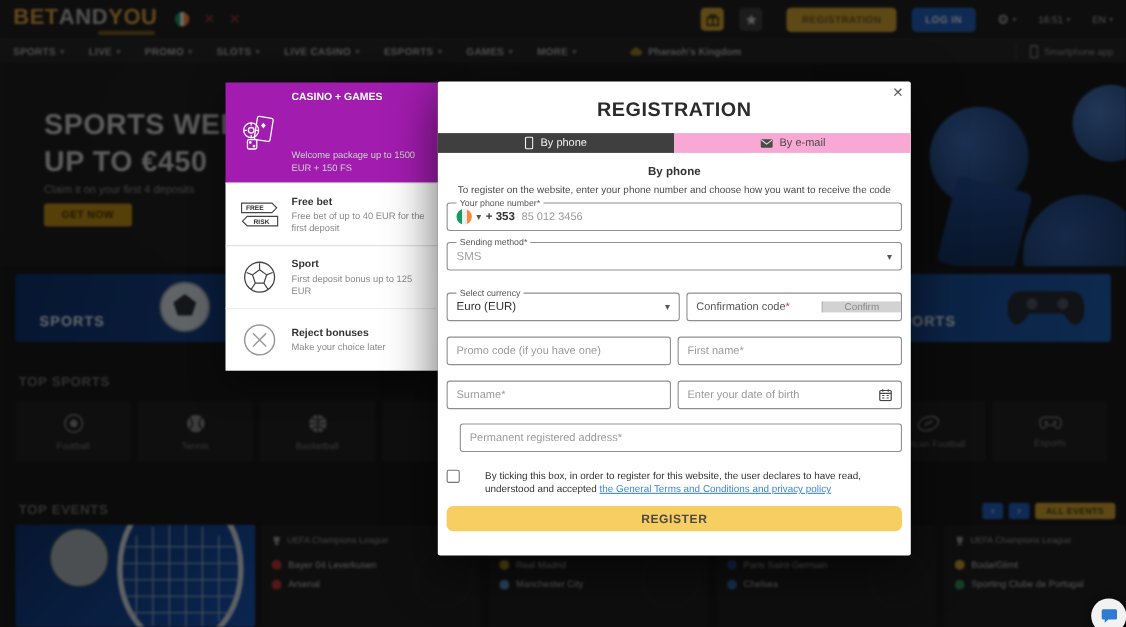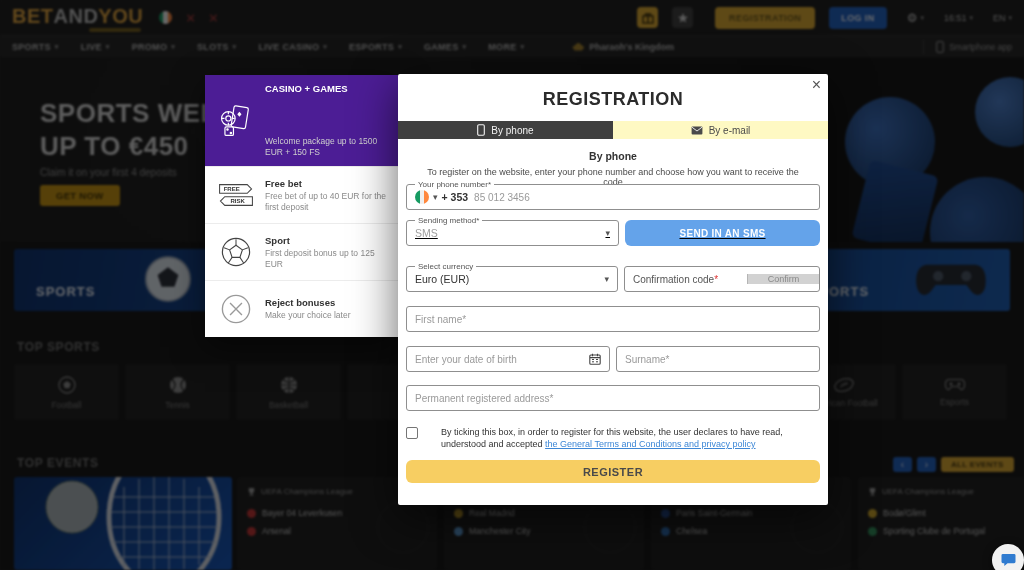--- a/index.html
+++ b/index.html
@@ -70,45 +70,45 @@
   .team-dot { width:9px; height:9px; border-radius:50%; flex:none; }
   .card-ball { position:absolute; right:8px; top:24px; width:52px; height:52px; border-radius:50%; border:1px solid #2c2c2c; opacity:.7; }
 
   
   .chat-fab { position:absolute; left:992px; top:544px; width:32px; height:32px; border-radius:50%; background:#f2f2f2; box-shadow:0 2px 8px rgba(0,0,0,.5); display:flex; align-items:center; justify-content:center; cursor:pointer; z-index:30; }
 
   
   .bonus-panel { position:absolute; left:205px; top:75px; width:193px; z-index:20; box-shadow:0 10px 30px rgba(0,0,0,.5); }
   .bonus-item { display:flex; align-items:center; gap:10px; padding:8px 10px 8px 12px; min-height:57px; background:#fff; cursor:pointer; }
   .bonus-item + .bonus-item { border-top:1px solid #ececec; }
-  .bonus-item.active { background:#4c1d95; border-top:none; }
+  .bonus-item.active { background:#a21caf; border-top:none; }
   .bonus-icon { flex:none; width:38px; display:flex; align-items:center; justify-content:center; }
   .bonus-title { font-size:9.5px; font-weight:bold; color:#333; margin-bottom:2px; }
   .bonus-desc { font-size:8.5px; color:#8a8a8a; line-height:1.3; }
   .active .bonus-title { color:#fff; } .active .bonus-desc { color:#cfcfcf;margin-top:42px; }
 
   
   .modal { position:absolute; left:398px; top:74px; width:430px; height:431px; background:#fff; border-radius:2px; z-index:20; box-shadow:0 12px 45px rgba(0,0,0,.6); }
   .modal-close { position:absolute; right:7px; top:3px; font-size:16px; color:#555; background:none; border:none; cursor:pointer; line-height:1; }
   .modal-title { text-align:center; margin-top:15px; font-size:18px; font-weight:800; color:#2b2b2b; letter-spacing:.5px; }
   .tabs { display:flex; margin-top:11px; }
   .tab { flex:1; height:18px; display:flex; align-items:center; justify-content:center; gap:6px; font-size:10px; cursor:pointer; }
   .tab-phone { background:#3f3f3f; color:#f2f2f2; }
-  .tab-email { background:#fef9c3; color:#4a4a4a; }
+  .tab-email { background:#f9a8d4; color:#4a4a4a; }
   .sec-sub { text-align:center; margin-top:11px; font-size:10.5px; font-weight:bold; color:#333; }
-  .sec-desc { text-align:center; margin-top:5px; font-size:9px; color:#4a4a4a; padding:0 20px; }
+  .sec-desc { text-align:center; margin-top:5px; font-size:9px; color:#4a4a4a; padding:0 10px; }
 
   .fld { position:relative; border:1px solid #8f8f8f; border-radius:3px; height:26px; display:flex; align-items:center; padding:0 8px; background:#fff; }
   .fld-label { position:absolute; left:8px; top:-5px; background:#fff; padding:0 3px; font-size:8px; color:#555; white-space:nowrap; }
   .fld input { border:none; outline:none; font-size:10px; color:#333; width:100%; font-family:"Liberation Sans",sans-serif; background:transparent; }
   .fld input::placeholder { color:#9a9a9a; }
   .row { position:absolute; left:8px; right:8px; display:flex; gap:6px; }
   .row .half { flex:1; }
-  .r-phone { top:110px; } .r-send { top:146px;text-decoration:underline; } .r-curr { top:192px; }
-  .r-promo { top:232px; } .r-surname { top:272px; } .r-addr { top:311px; }
+  .r-phone { top:110px; } .r-send { top:146px; } .r-curr { top:192px; }
+  .r-promo { top:232px; } .r-surname { top:272px; } .r-addr { top:311px;margin-left:12px; }
   .flag-big { width:14px; height:14px; border-radius:50%; overflow:hidden; background:linear-gradient(90deg,#169b62 33%,#efefef 33% 66%,#ff883e 66%); flex:none; margin-right:4px; }
   .ccode { font-size:10.5px; font-weight:bold; color:#333; margin:0 6px 0 2px; white-space:nowrap;text-align:center; }
   .sel-value { font-size:10.5px; color:#333; flex:1; }
   .sel-value.dim { color:#9e9e9e; }
   .sel-chev { font-size:9px; color:#555; }
   .btn-sms { flex:1; height:26px; background:#64a3ea; border:none; border-radius:6px; color:#fff; font-weight:bold; font-size:10px; letter-spacing:.3px; cursor:pointer; }
   .confirm-grp { flex:1; display:flex; padding:0; overflow:hidden; }
   .confirm-ph { flex:1; display:flex; align-items:center; padding:0 8px; font-size:10px; color:#555; }
   .req { color:#d33; }
   .btn-confirm { width:72px; background:#d2d2d2; border:none; border-left:1px solid #b5b5b5; color:#8a8a8a; font-size:9px; cursor:pointer; }
@@ -473,56 +473,58 @@
         <input type="text" placeholder="85 012 3456" style="">
       </div>
     </div>
 
     <div class="row r-send">
       <div class="fld half">
         <span class="fld-label">Sending method*</span>
         <span class="sel-value dim">SMS</span>
         <span class="sel-chev">▾</span>
       </div>
-      <button class="btn-sms">SEND IN AN SMS</button>
     </div>
 
     <div class="row r-curr">
       <div class="fld half">
         <span class="fld-label">Select currency</span>
         <span class="sel-value">Euro (EUR)</span>
         <span class="sel-chev">▾</span>
       </div>
       <div class="fld confirm-grp">
         <span class="confirm-ph">
             <span>Confirmation code</span>
             <span class="req">*</span>
           </span>
         <button class="btn-confirm">Confirm</button>
       </div>
     </div>
 
     <div class="row r-promo">
       <div class="fld half">
+        <input type="text" placeholder="Promo code (if you have one)" style="">
+      </div>
+      <div class="fld half">
         <input type="text" placeholder="First name*" style="">
       </div>
     </div>
 
     <div class="row r-surname">
+      <div class="fld half">
+        <input type="text" placeholder="Surname*" style="">
+      </div>
       <div class="fld half">
         <input type="text" placeholder="Enter your date of birth" style="">
         <svg class="cal" width="12" height="12" viewBox="0 0 12 12">
             <rect x="0.8" y="2" width="10.4" height="9.2" rx="1" fill="none" stroke="#444" stroke-width="1.1"></rect>
             <path d="M1 4.6 h10 M3.5 0.8 v2.4 M8.5 0.8 v2.4" stroke="#444" stroke-width="1.1"></path>
             <path d="M3 6.5 h2 M7 6.5 h2 M3 8.8 h2 M7 8.8 h2" stroke="#444" stroke-width="1"></path>
           </svg>
       </div>
-      <div class="fld half">
-        <input type="text" placeholder="Surname*" style="">
-      </div>
     </div>
 
     <div class="row r-addr">
       <div class="fld" style="flex:1;">
         <input type="text" placeholder="Permanent registered address*" style="">
       </div>
     </div>
 
     <div class="terms">
       <span class="cbx"></span>

